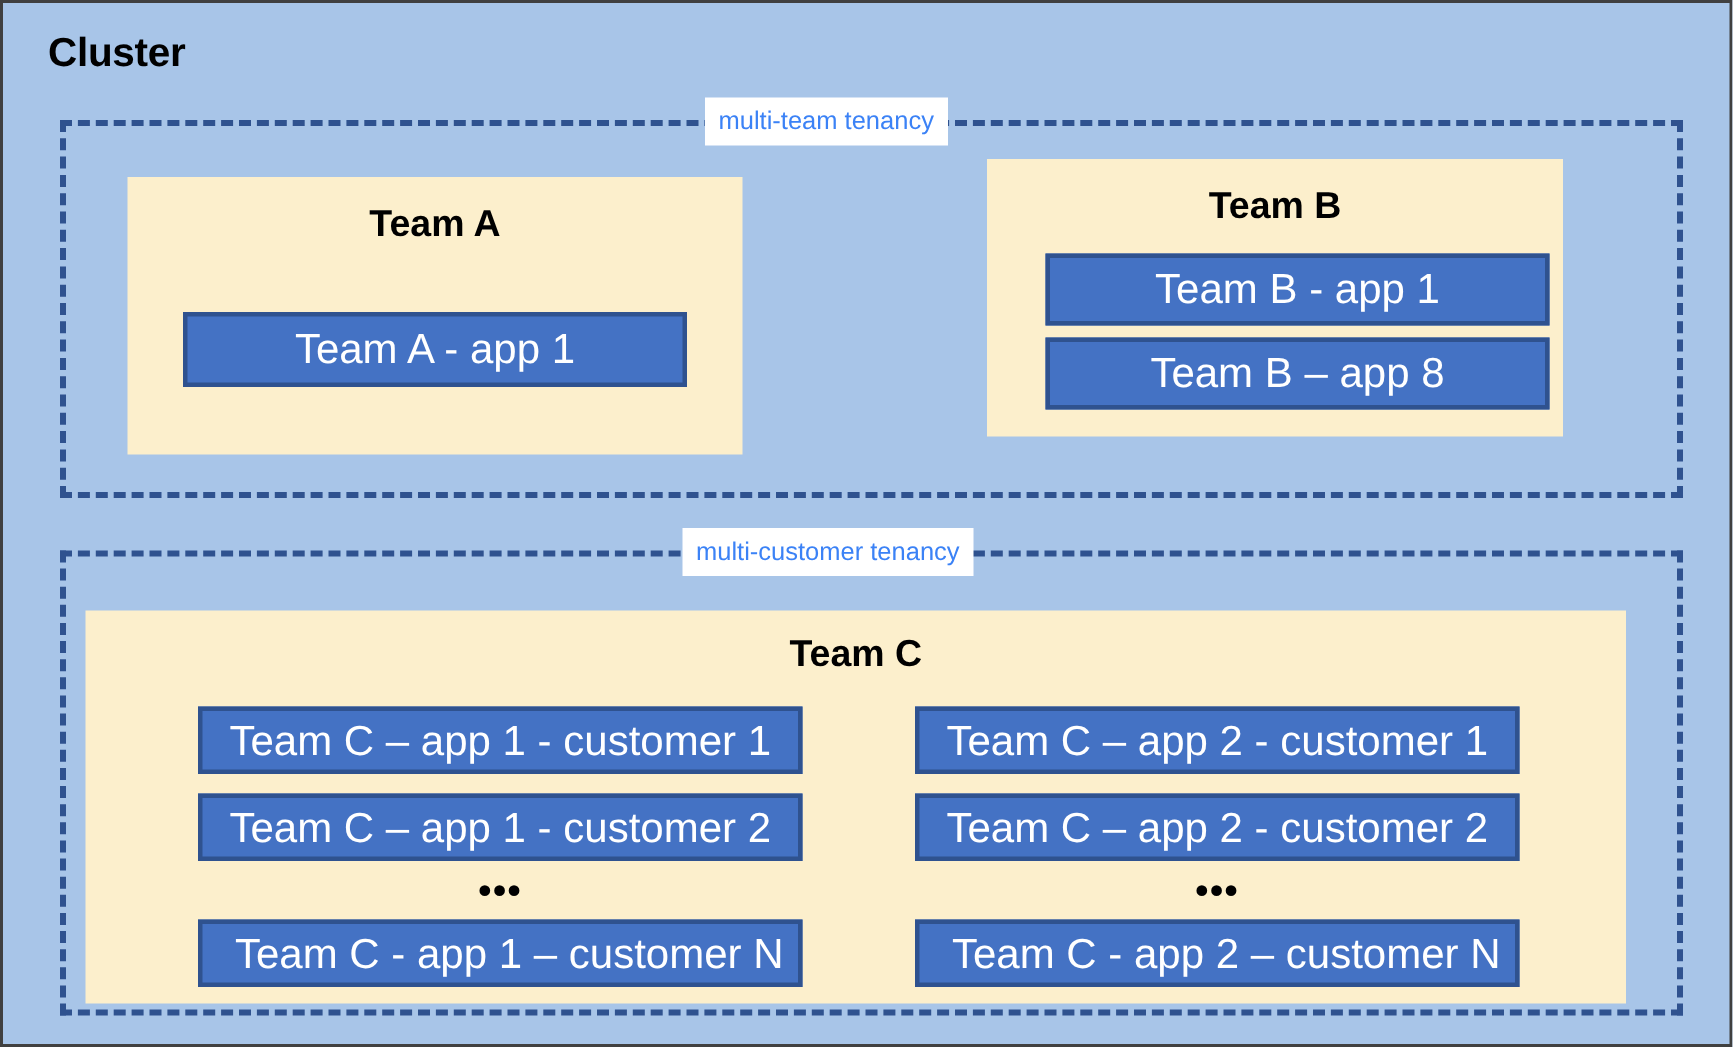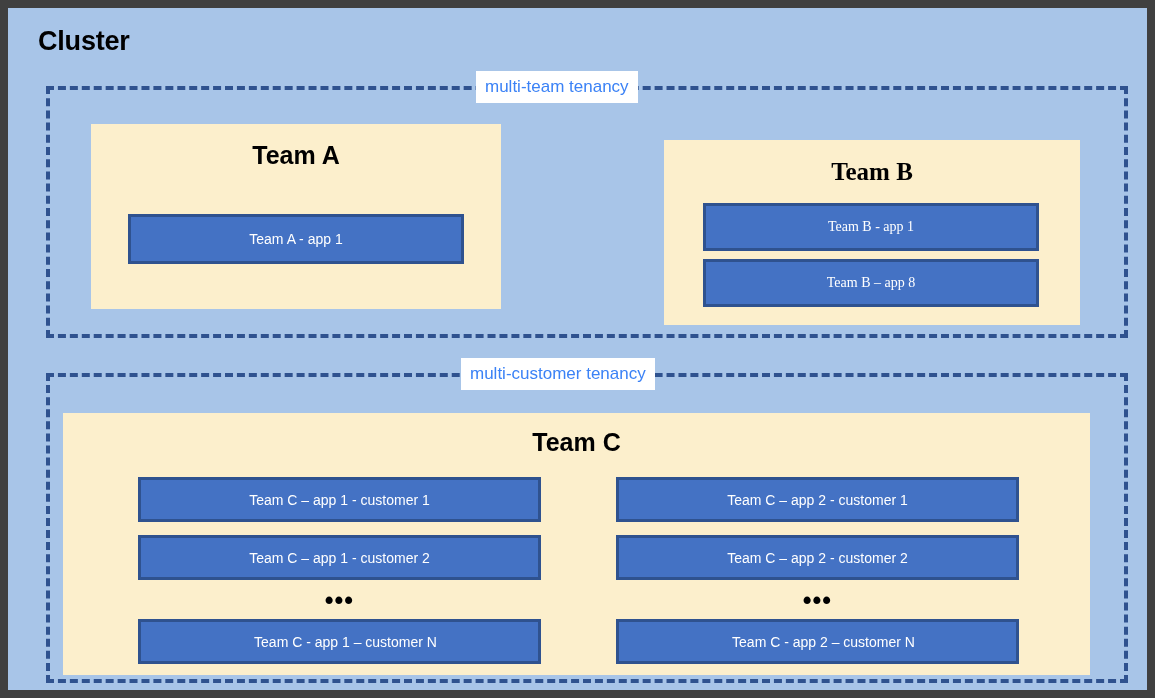--- a/index.html
+++ b/index.html
@@ -5,21 +5,21 @@
   html, body {
     margin: 0;
     padding: 0;
     background: #ffffff;
   }
   #canvas {
     position: relative;
     width: 1155px;
     height: 698px;
     background: #a8c5e8;
-    border: 8px solid #404040;
+    border: 2px solid #404040;
     box-sizing: border-box;
     font-family: "Liberation Sans", sans-serif;
     overflow: hidden;
   }
 
   
   .cluster-title {
     position: absolute;
     left: 30px;
     top: 20px;
@@ -77,24 +77,23 @@
     box-sizing: border-box;
   }
   #team-a-box {
     left: 83px;
     top: 116px;
     width: 410px;
     height: 185px;
   }
   #team-b-box {
     left: 656px;
-    top: 132px;
-    width: 416px;
+    top: 104px;
+    width: 384px;
     height: 185px;
-    font-family: Liberation Serif, serif;
   }
   #team-c-box {
     left: 55px;
     top: 405px;
     width: 1027px;
     height: 262px;
   }
 
   .team-title {
     position: absolute;
@@ -110,21 +109,21 @@
   #team-b-box .team-title { top: 19px; }
   #team-c-box .team-title { top: 17px; }
 
   
   .app-box {
     position: absolute;
     background: #4472c4;
     border: 3px solid #2f528f;
     box-sizing: border-box;
     color: #ffffff;
-    font-size: 14px;
+    font-size: 28px;
     display: flex;
     align-items: center;
     justify-content: center;
     white-space: nowrap;
     line-height: 1;
   }
 
   
   #team-a-app-1 {
     left: 37px;

